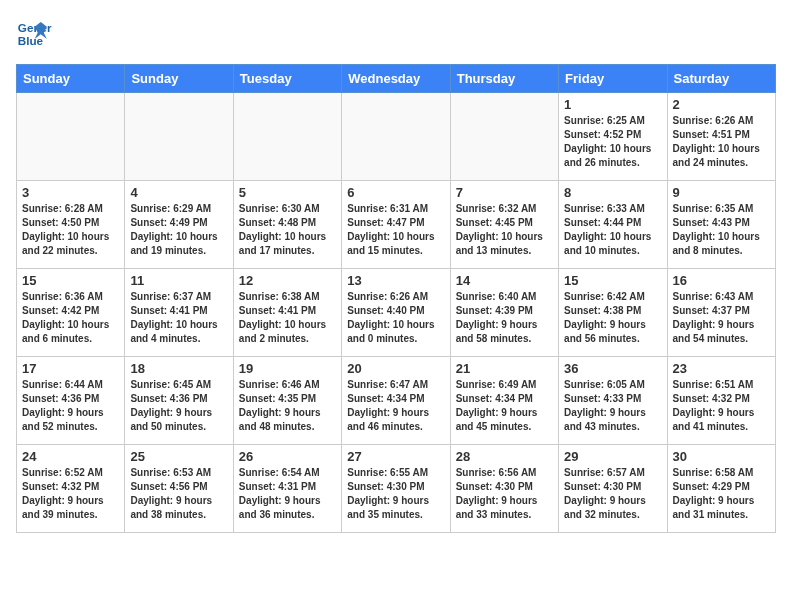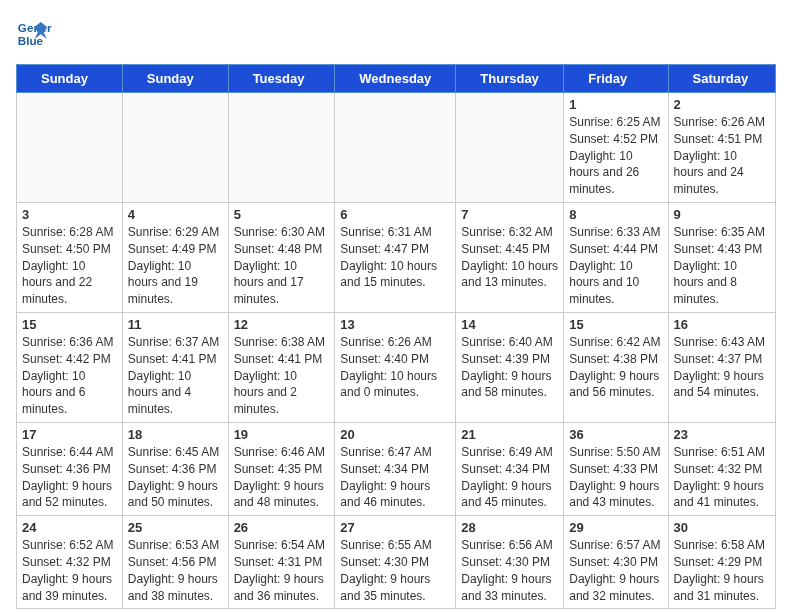--- a/index.html
+++ b/index.html
@@ -35,25 +35,25 @@
     }
     .location {
       font-size: 15px;
       color: #444;
     }
     .calendar {
       width: 100%;
       border-collapse: collapse;
     }
     .calendar th {
-      background-color: #1d4ed8;
+      background-color: #3b82f6;
       color: #fff;
       font-size: 13px;
       font-weight: bold;
-      padding: 6px 24px;
+      padding: 6px 6px;
       text-align: left;
       border: 1px solid #5590d0;
     }
     .calendar td {
       vertical-align: top;
       border: 1px solid #ccc;
       padding: 4px 5px;
       width: 108px;
       height: 88px;
       font-size: 10.5px;
@@ -63,23 +63,24 @@
     .calendar td.empty {
       background: #f9f9f9;
     }
     .day-num {
       font-size: 13px;
       font-weight: bold;
       display: block;
       margin-bottom: 2px;
     }
     .day-info {
-      font-size: 12px;
+      font-size: 10px;
       line-height: 1.4;
       color: #333;
+      font-weight: bold;
     }
   </style>
 </head>
 <body>
 
 <div class="header-area">
   <div class="logo">
     <svg class="logo-icon" viewBox="0 0 40 40" width="40" height="40">
       <text x="2" y="18" font-size="13" font-weight="bold" fill="#2060a0">General</text>
       <text x="2" y="32" font-size="13" font-weight="bold" fill="#2060a0">Blue</text>
@@ -259,21 +260,21 @@
         </td>
         <td>
           <span class="day-num">21</span>
           <div class="day-info">Sunrise: 6:49 AM
 Sunset: 4:34 PM
 Daylight: 9 hours
 and 45 minutes.</div>
         </td>
         <td>
           <span class="day-num">36</span>
-          <div class="day-info">Sunrise: 5:50 AM
+          <div class="day-info">Sunrise: 6:05 AM
 Sunset: 4:33 PM
 Daylight: 9 hours
 and 43 minutes.</div>
         </td>
         <td>
           <span class="day-num">23</span>
           <div class="day-info">Sunrise: 6:51 AM
 Sunset: 4:32 PM
 Daylight: 9 hours
 and 41 minutes.</div>

